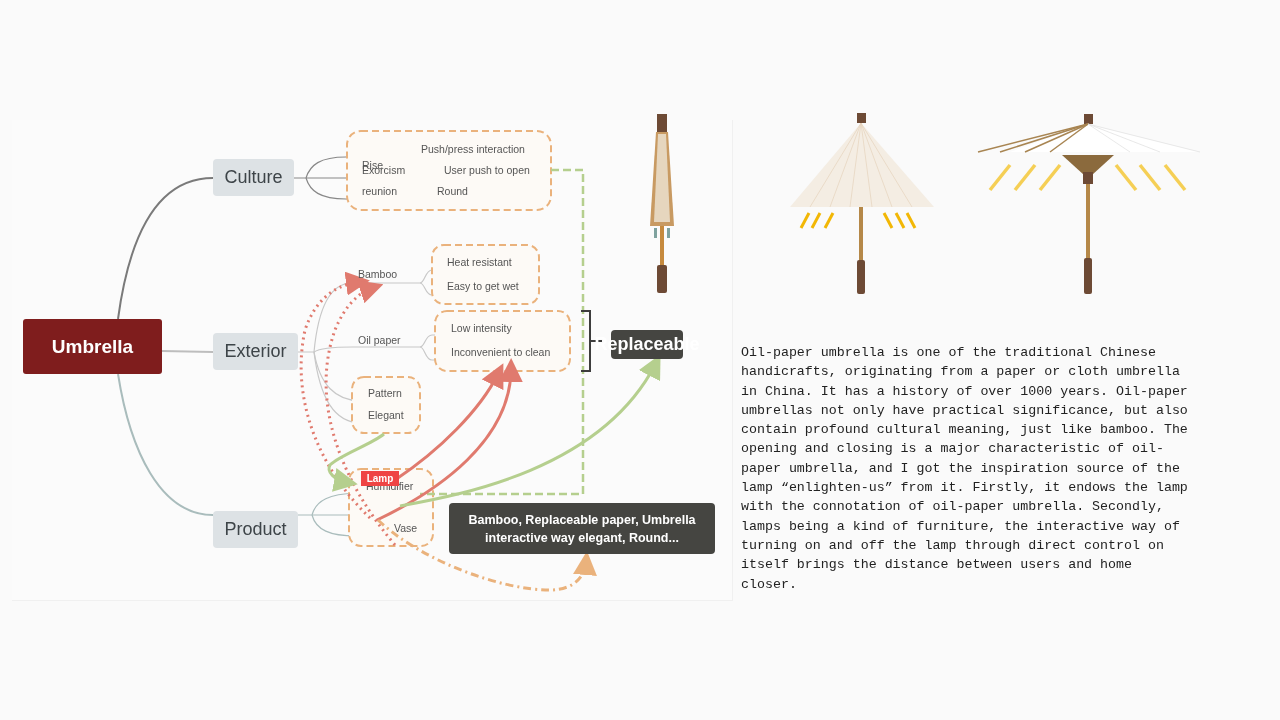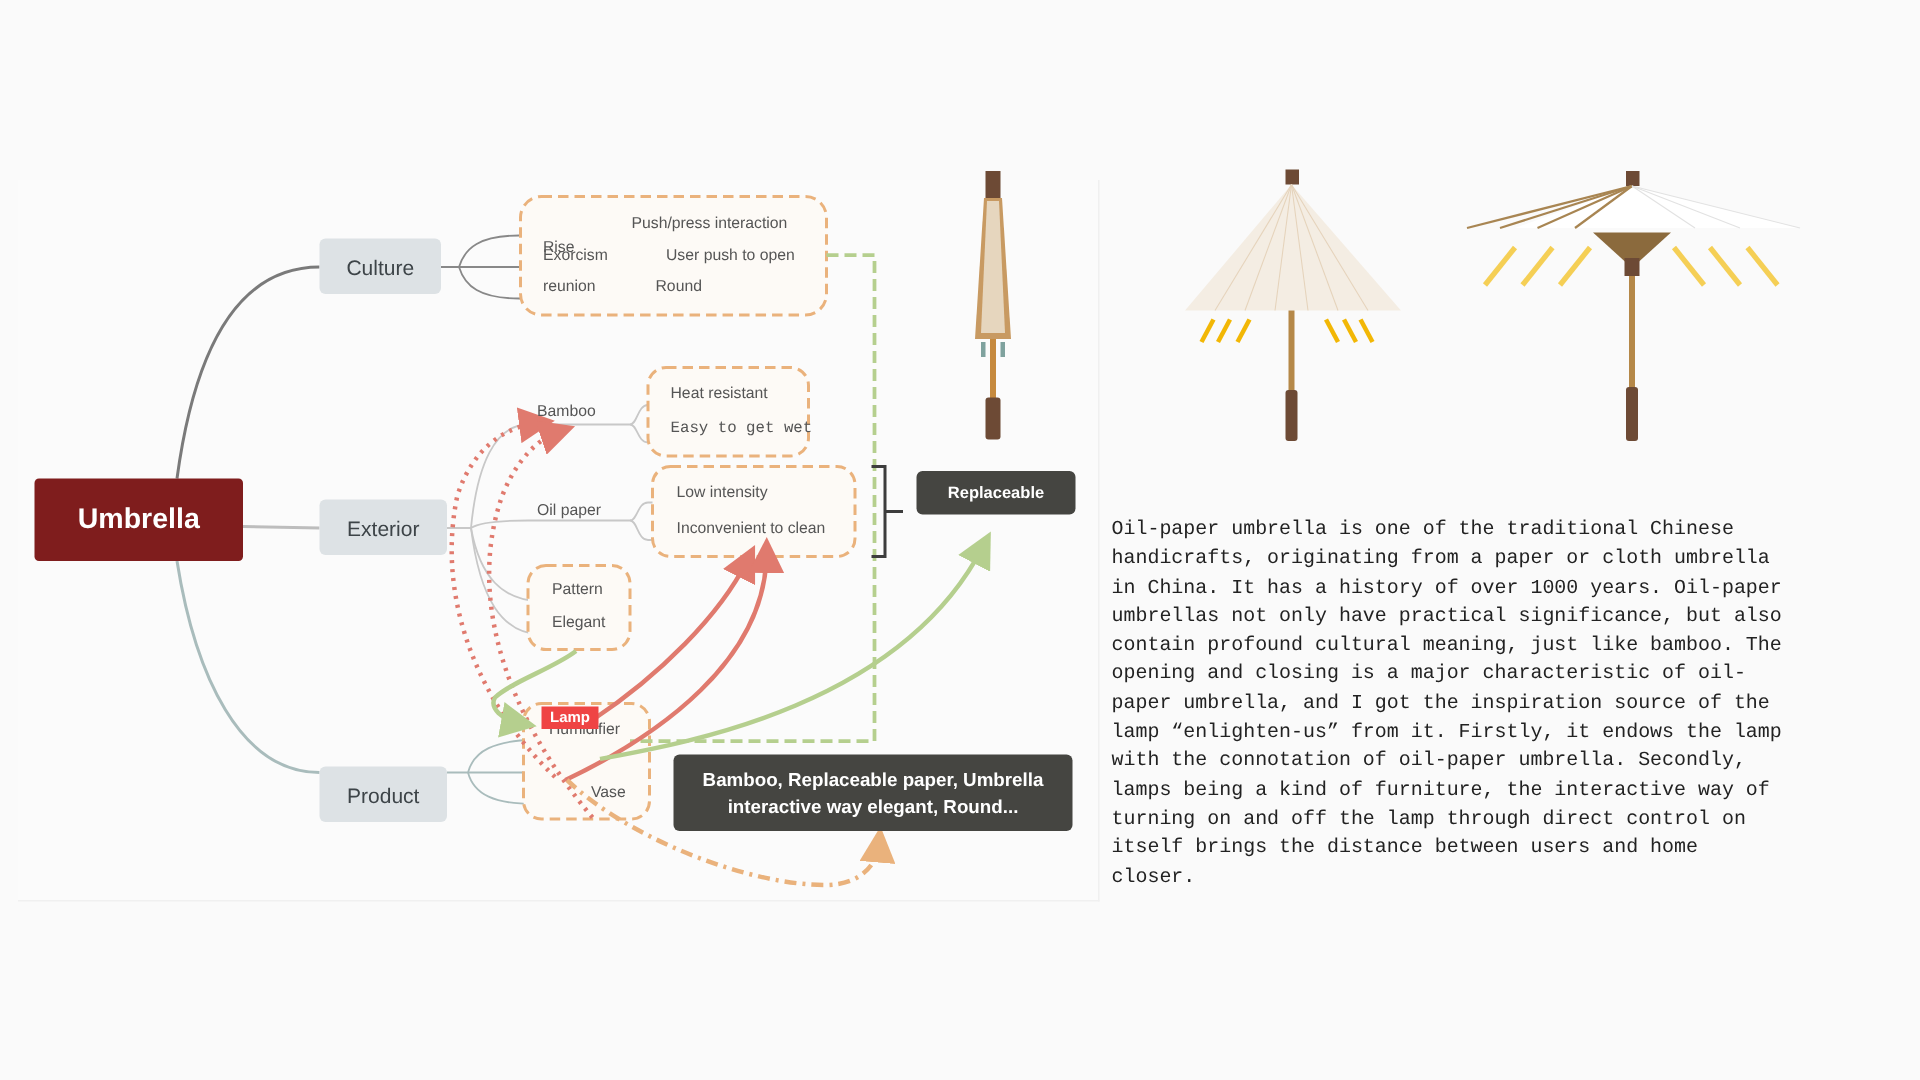--- a/index.html
+++ b/index.html
@@ -1,21 +1,21 @@
 <!DOCTYPE html>
 <html><head>
 <meta charset="utf-8">
 <style>
   html, body { margin:0; padding:0; }
   body { width:1280px; height:720px; background:#fafafa; position:relative; overflow:hidden; font-family:"Liberation Sans", sans-serif; }
   .mindmap { position:absolute; left:12px; top:120px; width:720px; height:480px; background:#fbfbfb; border-right:1px solid #f0f0f0; border-bottom:1px solid #f0f0f0; }
   svg.links { position:absolute; left:0; top:0; width:1280px; height:720px; }
   .node { position:absolute; box-sizing:border-box; display:flex; align-items:center; justify-content:center; }
   .root { left:23px; top:319px; width:139px; height:55px; background:#7f1d1d; color:#fff; font-size:19px; font-weight:bold; border-radius:3px; }
-  .branch { background:#dde2e5; color:#3d4448; font-size:14px; border-radius:4px; width:81px; height:37px; }
+  .branch { background:#dde2e5; color:#3d4448; font-size:18px; border-radius:4px; width:81px; height:37px; }
   .leaf { position:absolute; font-size:10.5px; color:#555; white-space:nowrap; }
   .dark { background:#454541; color:#fff; font-weight:bold; border-radius:4px; }
   .lamp { position:absolute; left:361px; top:471px; width:38px; height:15px; background:#ef4444; color:#fff; font-size:10px; font-weight:bold; display:flex; align-items:center; justify-content:center; }
   .desc { position:absolute; left:741px; top:343px; width:450px; font-family:Liberation Mono, monospace; font-size:13.3px; line-height:19.3px; color:#222; }
 </style>
 </head>
 <body>
 
 <div class="mindmap"></div>
 
@@ -143,27 +143,27 @@
 
 <span class="leaf" style="left:362px;top:143px;margin-top:16px;">Rise</span>
 <span class="leaf" style="left:421px;top:143px;">Push/press interaction</span>
 <span class="leaf" style="left:362px;top:164px;">Exorcism</span>
 <span class="leaf" style="left:444px;top:164px;">User push to open</span>
 <span class="leaf" style="left:362px;top:185px;">reunion</span>
 <span class="leaf" style="left:437px;top:185px;">Round</span>
 
 <span class="leaf" style="left:358px;top:268px;">Bamboo</span>
 <span class="leaf" style="left:447px;top:256px;">Heat resistant</span>
-<span class="leaf" style="left:447px;top:280px;font-family:Liberation Mono, monospace;">Easy to get wet</span>
+<span class="leaf" style="left:447px;top:280px;">Easy to get wet</span>
 <span class="leaf" style="left:358px;top:334px;">Oil paper</span>
 <span class="leaf" style="left:451px;top:322px;">Low intensity</span>
 <span class="leaf" style="left:451px;top:346px;">Inconvenient to clean</span>
 <span class="leaf" style="left:368px;top:387px;">Pattern</span>
 <span class="leaf" style="left:368px;top:409px;">Elegant</span>
 
 <span class="leaf" style="left:366px;top:480px;">Humidifier</span>
 <div class="lamp">Lamp</div>
 <span class="leaf" style="left:366px;top:522px;margin-left:28px;">Vase</span>
 
-<div class="node dark" style="left:611px;top:314px;width:106px;height:29px;font-size:11px;">Replaceable</div>
+<div class="node dark" style="left:611px;top:330px;width:72px;height:29px;font-size:18px;">Replaceable</div>
 <div class="node dark" style="left:449px;top:503px;width:266px;height:51px;font-size:12.5px;line-height:18px;text-align:center;padding:0 8px;">Bamboo, Replaceable paper, Umbrella interactive way elegant, Round...</div>
 
 <div class="desc">Oil-paper umbrella is one of the traditional Chinese handicrafts, originating from a paper or cloth umbrella in China. It has a history of over 1000 years. Oil-paper umbrellas not only have practical significance, but also contain profound cultural meaning, just like bamboo. The opening and closing is a major characteristic of oil-paper umbrella, and I got the inspiration source of the lamp “enlighten-us” from it. Firstly, it endows the lamp with the connotation of oil-paper umbrella. Secondly, lamps being a kind of furniture, the interactive way of turning on and off the lamp through direct control on itself brings the distance between users and home closer.</div>
 
 </body></html>

